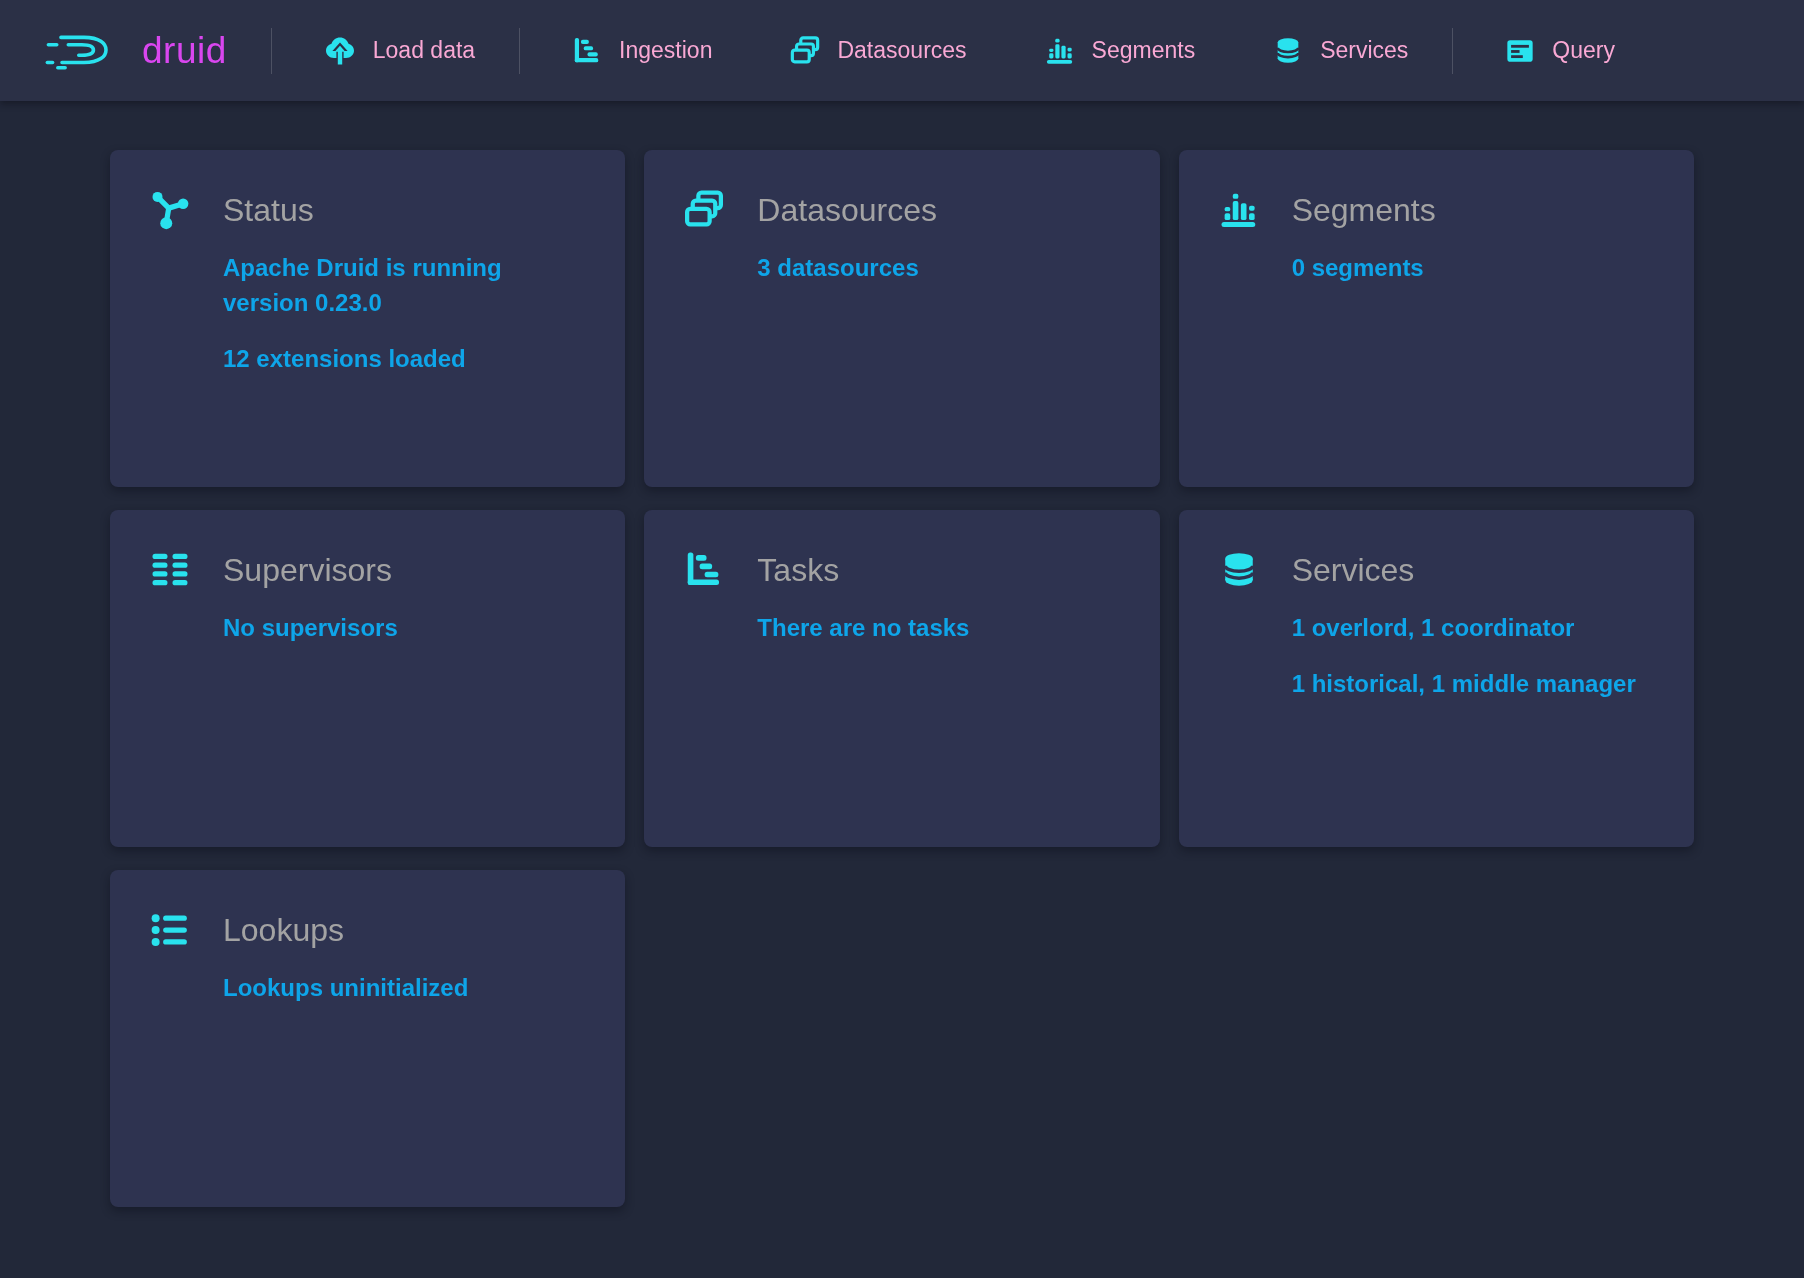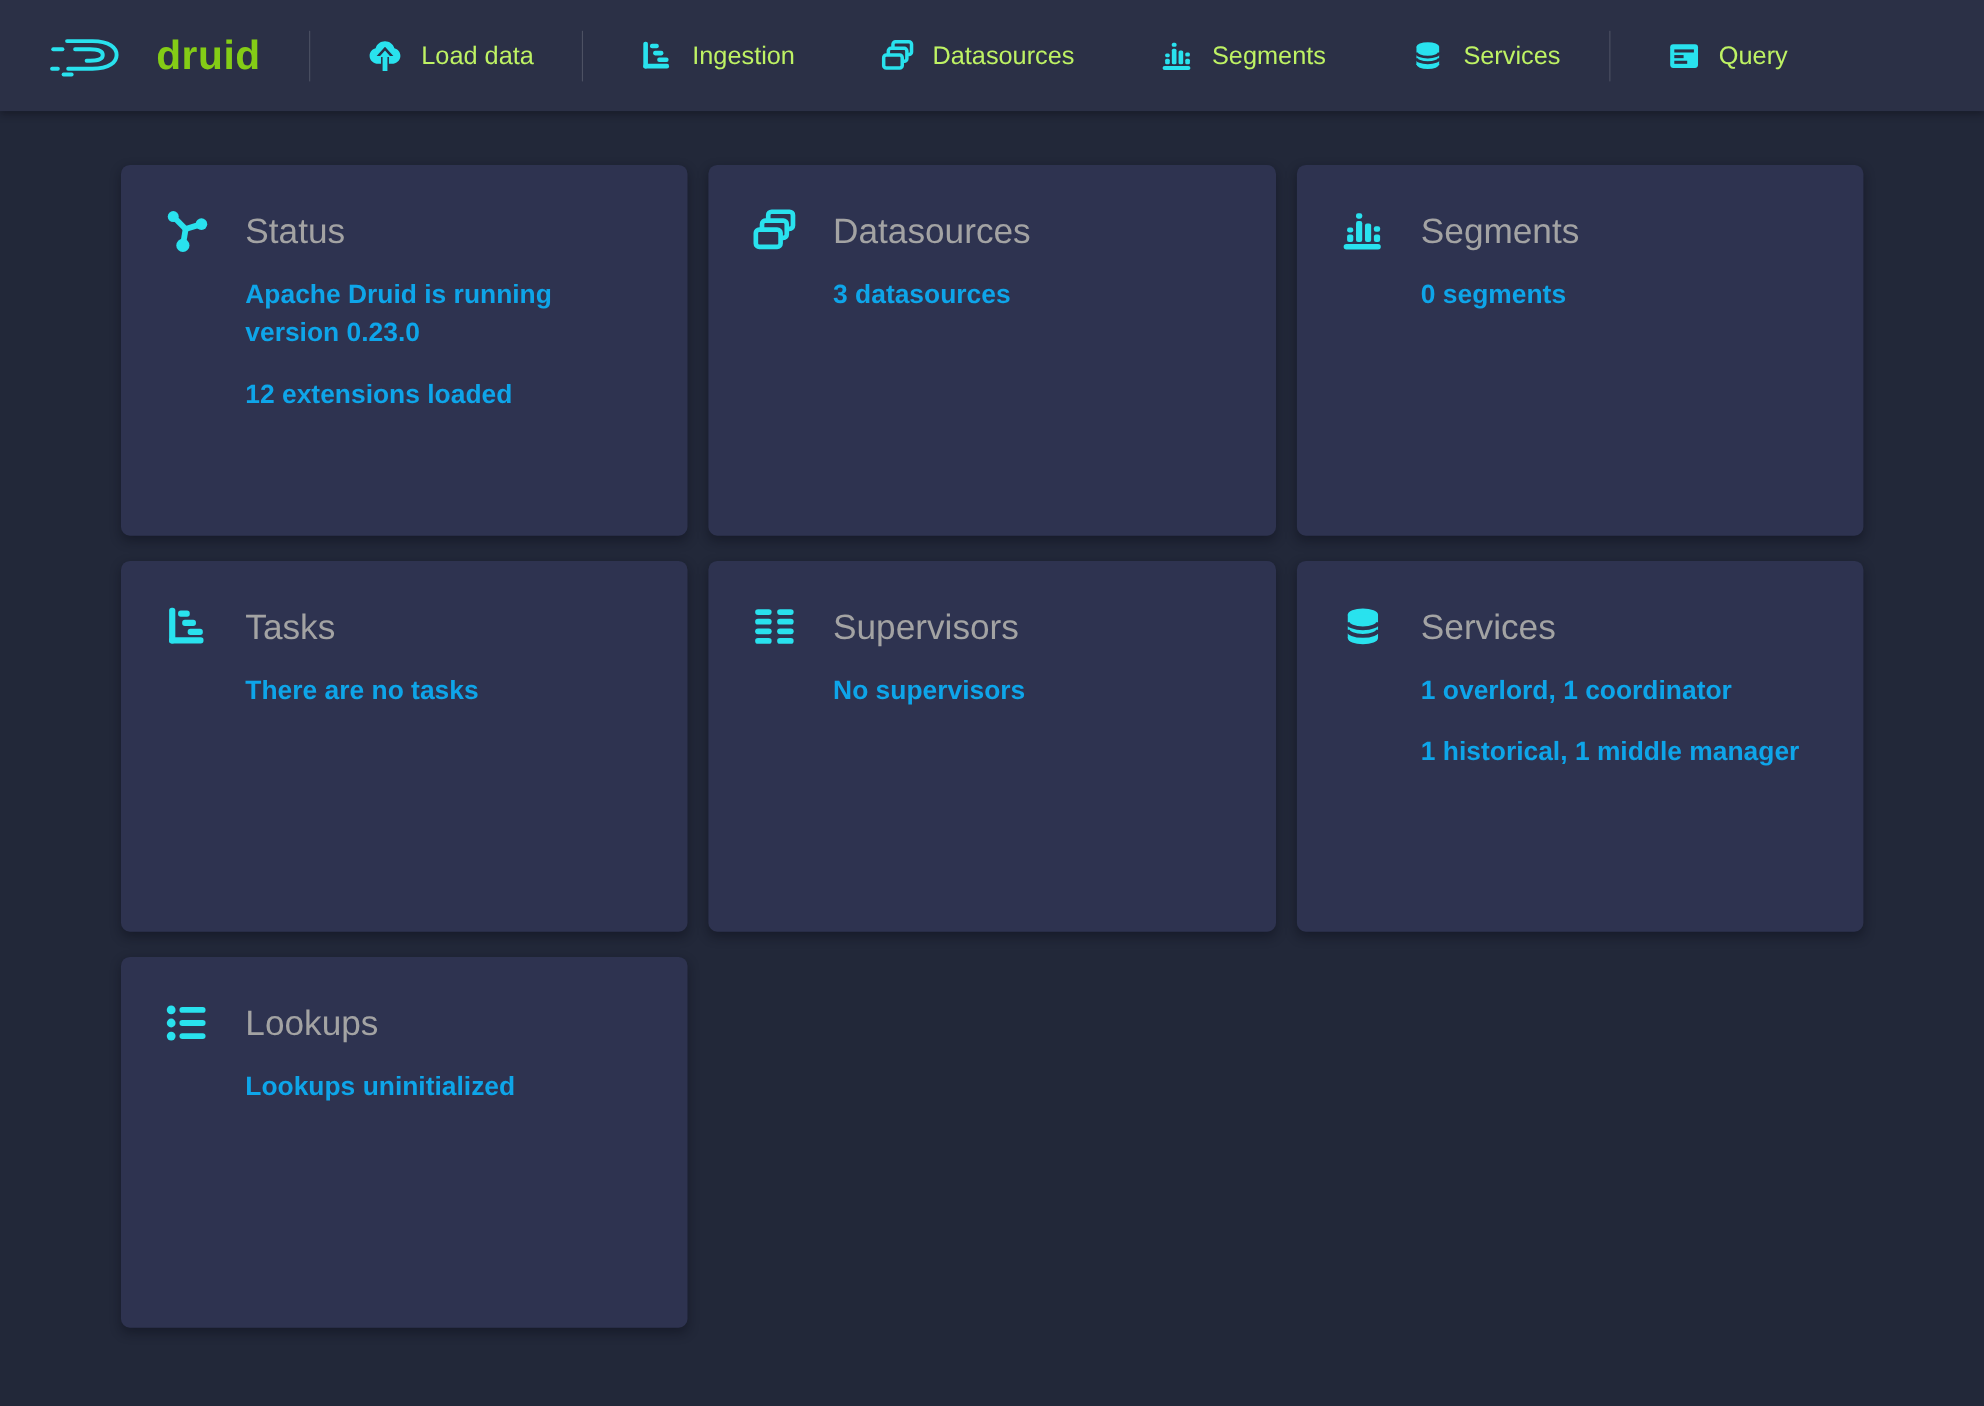--- a/index.html
+++ b/index.html
@@ -17,40 +17,40 @@
     background:#2b3046;
     display:flex;
     align-items:center;
     padding:0 40px;
     box-shadow:0 3px 7px rgba(10,12,20,0.45);
     position:relative;
     z-index:2;
   }
   .logo{display:flex;align-items:center;cursor:pointer;}
   .logo-text{
-    color:#84cc16;
+    color:#d946ef;
     font-size:37px;
     letter-spacing:0.5px;
     margin-left:14px;
-    font-weight:700;
+    font-weight:400;
   }
   .nav-sep{
     width:1px;height:46px;
     background:rgba(255,255,255,0.16);
     margin:0 52px 0 44px;
     flex:none;
   }
   .nav-item{
     display:flex;align-items:center;
     cursor:pointer;
     flex:none;
   }
   .nav-item .nav-icon{flex:none;}
   .nav-item span{
-    color:#bef264;
+    color:#f9a8d4;
     font-size:23px;
     margin-left:17px;
     white-space:nowrap;
   }
   .nav-item.spaced{margin-left:78px;}
 
   
   .main{
     padding:49px 110px 0;
   }
@@ -239,54 +239,54 @@
       </svg>
       <h2 class="card-title">Segments</h2>
       <div class="card-body">
           <p class="card-line">0 segments</p>
         </div>
     </div>
 
     <div class="card">
       <svg class="card-icon" viewBox="0 0 32 32">
         <g fill="#29e2ee">
-          <rect x="3" y="2" width="4.5" height="26" rx="2"></rect>
-          <rect x="3" y="23.5" width="25" height="4.5" rx="2"></rect>
-          <rect x="9.5" y="4" width="8.5" height="4.5" rx="2"></rect>
-          <rect x="12.5" y="10.8" width="10" height="4.5" rx="2"></rect>
-          <rect x="16.5" y="17.3" width="11" height="4.5" rx="2"></rect>
-        </g>
-      </svg>
-      <h2 class="card-title">Tasks</h2>
-      <div class="card-body">
-          <p class="card-line">There are no tasks</p>
-        </div>
-    </div>
-
-    <div class="card">
-      <svg class="card-icon" viewBox="0 0 32 32">
-        <g fill="#29e2ee">
           <rect x="2" y="3" width="12" height="4.2" rx="2.1"></rect>
           <rect x="2" y="10" width="12" height="4.2" rx="2.1"></rect>
           <rect x="2" y="17" width="12" height="4.2" rx="2.1"></rect>
           <rect x="2" y="24" width="12" height="4.2" rx="2.1"></rect>
           <rect x="18" y="3" width="12" height="4.2" rx="2.1"></rect>
           <rect x="18" y="10" width="12" height="4.2" rx="2.1"></rect>
           <rect x="18" y="17" width="12" height="4.2" rx="2.1"></rect>
           <rect x="18" y="24" width="12" height="4.2" rx="2.1"></rect>
         </g>
       </svg>
       <h2 class="card-title">Supervisors</h2>
       <div class="card-body">
           <p class="card-line">No supervisors</p>
         </div>
     </div>
 
     <div class="card">
       <svg class="card-icon" viewBox="0 0 32 32">
+        <g fill="#29e2ee">
+          <rect x="3" y="2" width="4.5" height="26" rx="2"></rect>
+          <rect x="3" y="23.5" width="25" height="4.5" rx="2"></rect>
+          <rect x="9.5" y="4" width="8.5" height="4.5" rx="2"></rect>
+          <rect x="12.5" y="10.8" width="10" height="4.5" rx="2"></rect>
+          <rect x="16.5" y="17.3" width="11" height="4.5" rx="2"></rect>
+        </g>
+      </svg>
+      <h2 class="card-title">Tasks</h2>
+      <div class="card-body">
+          <p class="card-line">There are no tasks</p>
+        </div>
+    </div>
+
+    <div class="card">
+      <svg class="card-icon" viewBox="0 0 32 32">
         <ellipse cx="16" cy="7" rx="11" ry="4.5" fill="#29e2ee"></ellipse>
         <rect x="5" y="7" width="22" height="17" fill="#29e2ee"></rect>
         <ellipse cx="16" cy="24" rx="11" ry="4.5" fill="#29e2ee"></ellipse>
         <path d="M5,12.5 A11,4.5 0 0 0 27,12.5" stroke="#2e3350" stroke-width="2.8" fill="none"></path>
         <path d="M5,18 A11,4.5 0 0 0 27,18" stroke="#2e3350" stroke-width="2.8" fill="none"></path>
       </svg>
       <h2 class="card-title">Services</h2>
       <div class="card-body">
           <p class="card-line">1 overlord, 1 coordinator</p>
           <p class="card-line">1 historical, 1 middle manager</p>

